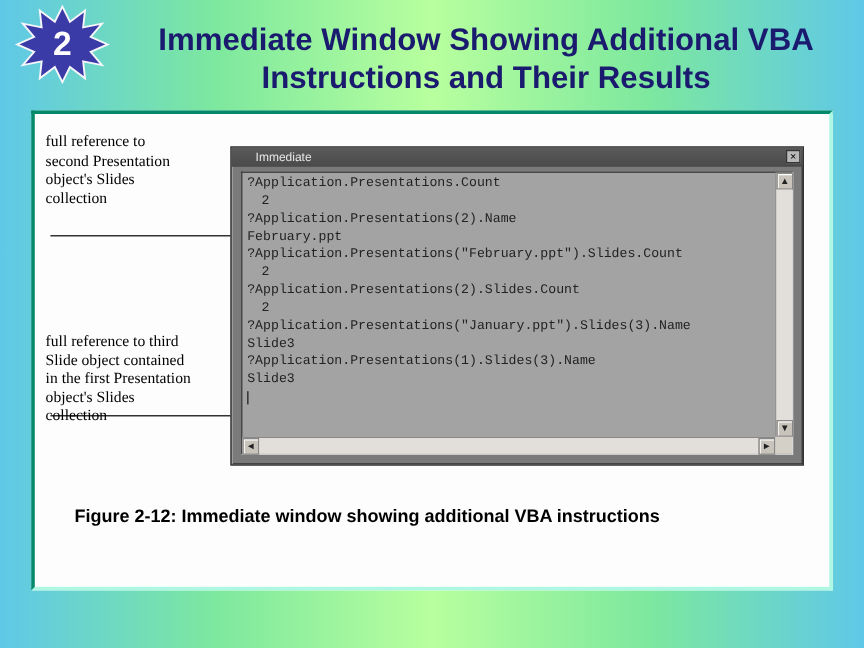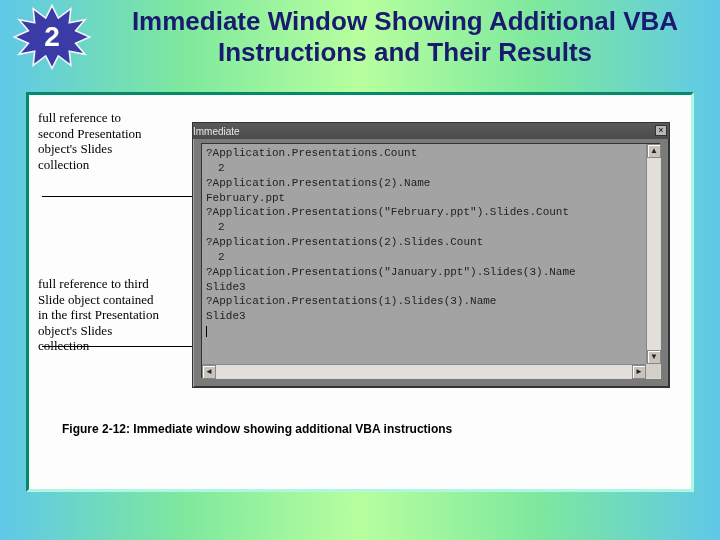--- a/index.html
+++ b/index.html
@@ -27,21 +27,21 @@
     align-items: center;
     justify-content: center;
     color: #fff;
     font-size: 28px;
     font-weight: bold;
     font-family: Arial, sans-serif;
   }
   .title {
     position: absolute;
     left: 110px;
-    top: 6px;
+    top: 18px;
     width: 590px;
     color: #1a1a6f;
     font-size: 26px;
     font-weight: bold;
     font-family: Arial, sans-serif;
     text-align: center;
     line-height: 1.18;
   }
   .content-panel {
     position: absolute;
@@ -72,21 +72,21 @@
     height: 266px;
     background: #7a7a7a;
     border: 1px solid #333;
     box-shadow: inset 1px 1px 0 #a6a6a6, inset -1px -1px 0 #333;
   }
   .vba-titlebar {
     height: 16px;
     background: linear-gradient(#5a5a5a, #4a4a4a);
     display: flex;
     align-items: center;
-    padding: 0 0;
+    padding: 0 20px;
     font-size: 10px;
     color: #e8e8e8;
     font-family: Tahoma, sans-serif;
     position: relative;
   }
   .vba-close {
     position: absolute;
     right: 2px;
     top: 2px;
     width: 12px;
@@ -172,21 +172,21 @@
     height: 1px;
   }
   .lead1 { left: 42px; top: 196px; width: 221px; }
   .lead2 { left: 42px; top: 346px; width: 221px; }
   .caption {
     position: absolute;
     left: 62px;
     top: 422px;
     width: 580px;
     font-family: Arial, sans-serif;
-    font-size: 12px;
+    font-size: 15px;
     color: #000;
   }
   .caption b { font-weight: bold; }
   .cap-l2 { padding-left: 94px; }
 </style>
 </head>
 <body>
 
 <div class="burst">
   <svg viewBox="0 0 100 84">

